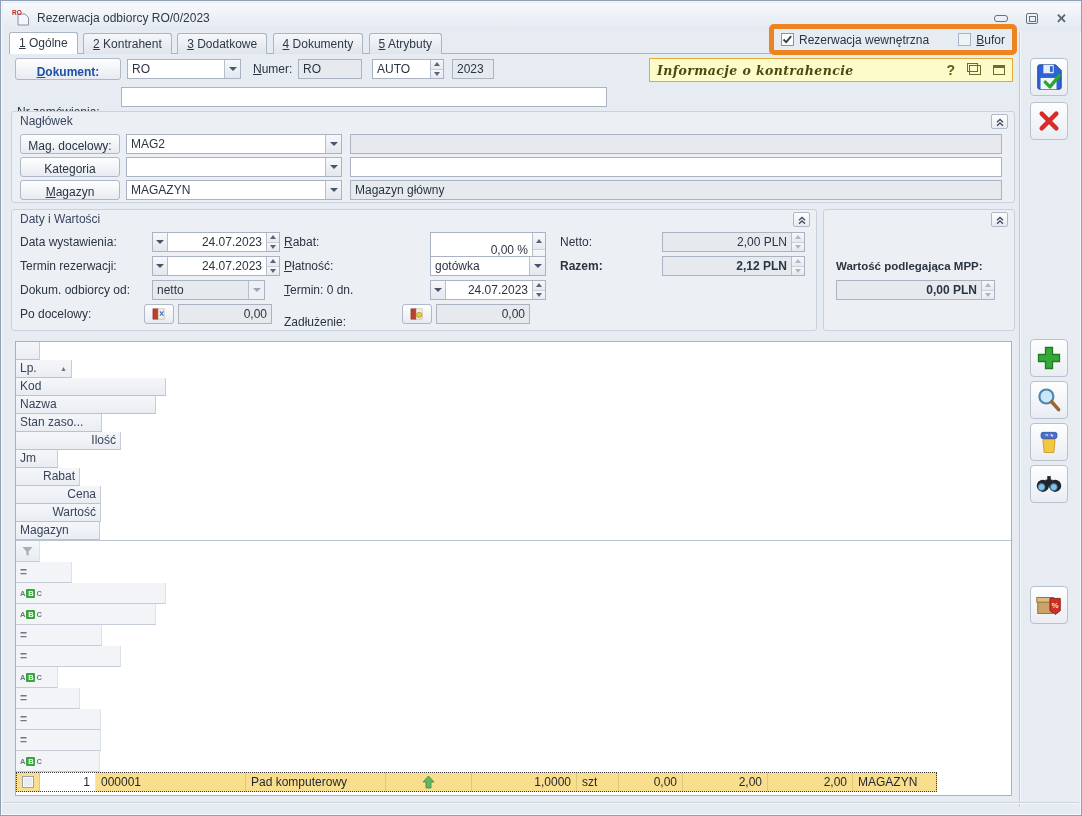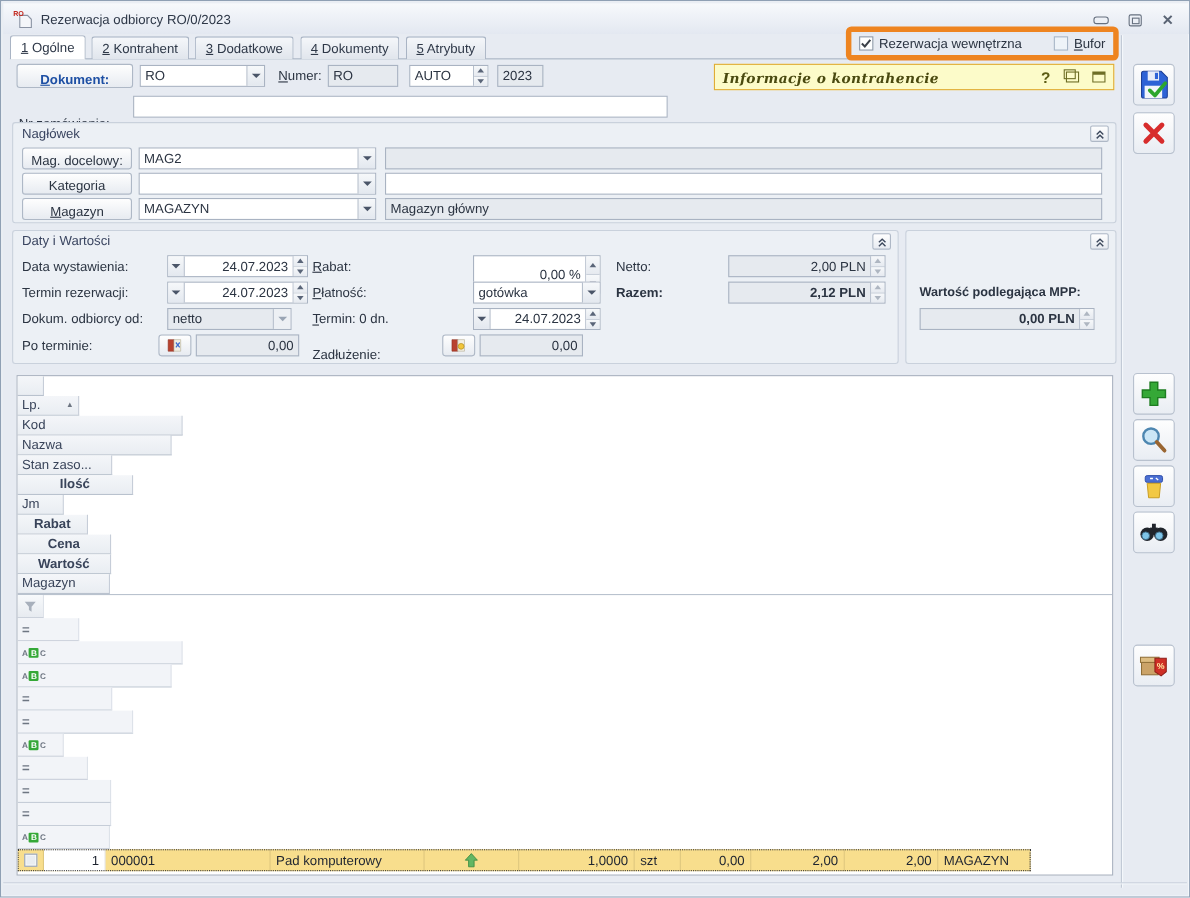--- a/index.html
+++ b/index.html
@@ -65,21 +65,21 @@
 
   
   .gbox { position:absolute; background:#ECF0F5; border:1px solid #C9D1DC; border-radius:3px; }
   .gbox .gtitle { position:absolute; left:8px; top:2px; color:#3A4560; }
   .collapse { position:absolute; width:17px; height:15px; background:linear-gradient(#FEFEFE,#E7EBF1); border:1px solid #AEB8C6; border-radius:2px; display:flex; align-items:center; justify-content:center; }
 
   
   .grid { position:absolute; left:14px; top:340px; width:997px; height:455px; background:#fff; border:1px solid #A8B1BF; overflow:hidden; }
   .ghead, .gfilter { display:flex;flex-direction:column; }
   .gh { height:18px; line-height:17px; padding:0 4px; background:linear-gradient(#F4F6F9,#E9EDF2); border-right:1px solid #C6CDD8; border-bottom:1px solid #B9C2CE; color:#39445A; font-size:12px; white-space:nowrap; overflow:hidden; display:flex; align-items:center; flex:none; }
-  .gh.ar { justify-content:center;font-weight:bold; }
+  .gh.ar { justify-content:flex-end; }
   .gh .sort { margin-left:auto; font-size:7px; color:#6E7682; padding-left:3px; }
   .gh.fill { flex:1; border-right:none; }
   .gf { height:21px; background:#F2F4F8; border-right:1px solid #DDE2E9; border-bottom:1px solid #C6CDD8; display:flex; align-items:center; padding:0 4px; flex:none; }
   .gf.funnel { justify-content:center; background:linear-gradient(#F7F9FB,#E7EBF0); }
   .gf .eq { color:#6E7682; font-weight:bold; font-size:12px; }
   .abc { display:inline-flex; align-items:flex-end; gap:1px; font-size:7.5px; color:#6E7682; font-weight:bold; }
   .abc .b { background:#35A837; color:#fff; width:9px; height:9px; border-radius:1px; display:inline-flex; align-items:center; justify-content:center; font-size:7.5px; }
   .grow { display:flex; height:20px; background:#F8DE8D; outline:1px dotted #3A3A3A; outline-offset:-1px; }
   .gc { display:flex; align-items:center; padding:0 5px; border-right:1px solid rgba(0,0,0,0.10); white-space:nowrap; overflow:hidden; flex:none; font-size:12px; color:#1E2430; }
   .gc.ar { justify-content:flex-end; }
@@ -321,21 +321,21 @@
       <span class="spin">
           <i>
             <span class="tri-u2"></span>
           </i>
           <i>
             <span class="tri-d2"></span>
           </i>
         </span>
     </div>
 
-    <span class="lbl" style="left:8px;top:97px;">Po terminie:</span>
+    <span class="lbl" style="left:8px;top:97px;">Po docelowy:</span>
     <span class="iconbtn" style="left:132px;top:94px;width:30px;height:20px;">
       <svg width="18" height="14" viewBox="0 0 20 16">
         <path d="M3 2 h6 v12 h-6 z" fill="#B8422F" stroke="#8A2E20" stroke-width="0.6"></path>
         <path d="M9 2 h7 v12 h-7 z" fill="#F2EFE4" stroke="#B0A98F" stroke-width="0.6"></path>
         <path d="M11 5 l4 5 M15 5 l-4 5" stroke="#3E6FD0" stroke-width="1.3"></path>
       </svg>
     </span>
     <div class="field ro ar" style="left:166px;top:94px;width:94px;height:20px;">
         <span>0,00</span>
       </div>

